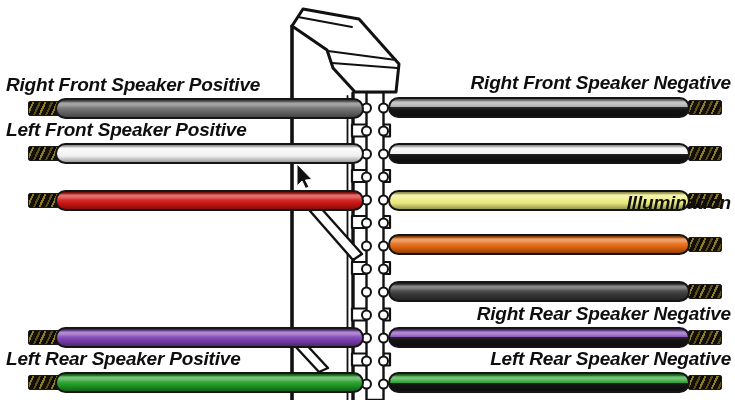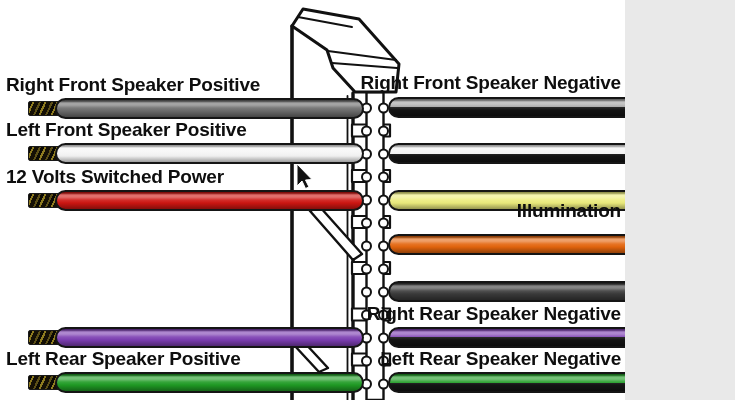--- a/index.html
+++ b/index.html
@@ -1,18 +1,18 @@
 <!DOCTYPE html>
 <html><head>
 <meta charset="utf-8">
 <style>
   html,body{margin:0;padding:0;background:#e9e9e9;}
   .stage{
-    position:relative;width:625px;height:400px;background:#ffffff;
-    overflow:hidden;font-family:"Liberation Sans",sans-serif;
+    position:relative;width:735px;height:400px;background:#ffffff;
+    overflow:hidden;font-family:"Liberation Sans",sans-serif;font-style:italic;
   }
   .wire{
     position:absolute;height:21px;box-sizing:border-box;
     border:2px solid #151515;border-radius:11px;z-index:3;
     --shade:linear-gradient(to bottom,
       rgba(0,0,0,.38) 0 1px,
       rgba(255,255,255,.38) 3px 5px,
       rgba(255,255,255,.10) 8px,
       rgba(0,0,0,.02) 11px,
       rgba(0,0,0,.36) 100%);
@@ -119,21 +119,20 @@
   <div class="wire" style="left: 388px; top: 97px; width: 302px; --grad: linear-gradient(to bottom, #a0a0a0 0 50%, #141414 50% 100%);"></div>
   <div class="wire" style="left: 388px; top: 143px; width: 302px; --grad: linear-gradient(to bottom, #f2f2f2 0 50%, #141414 50% 100%);"></div>
   <div class="wire" style="left: 388px; top: 190px; width: 302px; --grad: linear-gradient(to bottom, #ecec7d 0 50%, #ecec7d 50% 100%);"></div>
   <div class="wire" style="left: 388px; top: 234px; width: 302px; --grad: linear-gradient(to bottom, #e4650d 0 50%, #e4650d 50% 100%);"></div>
   <div class="wire" style="left: 388px; top: 281px; width: 302px; --grad: linear-gradient(to bottom, #3a3a3a 0 50%, #3a3a3a 50% 100%);"></div>
   <div class="wire" style="left: 388px; top: 327px; width: 302px; --grad: linear-gradient(to bottom, #7c3eb2 0 50%, #141414 50% 100%);"></div>
   <div class="wire" style="left: 388px; top: 372px; width: 302px; --grad: linear-gradient(to bottom, #1f9b24 0 50%, #141414 50% 100%);"></div>
 
   <div class="lbl" style="left:6px;top:74px">Right Front Speaker Positive</div>
   <div class="lbl" style="left:6px;top:119px">Left Front Speaker Positive</div>
-  <div class="lbl" style="left:6px;top:166px">12 Volts Switched Power</div>
   <div class="lbl" style="left:6px;top:348px">Left Rear Speaker Positive</div>
 
   <div class="lbl right" style="right:4px;top:72px">Right Front Speaker Negative</div>
-  <div class="lbl right" style="right:4px;top:200px">Illumination</div>
+  <div class="lbl right" style="right:4px;top:192px">Illumination</div>
   <div class="lbl right" style="right:4px;top:303px">Right Rear Speaker Negative</div>
   <div class="lbl right" style="right:4px;top:348px">Left Rear Speaker Negative</div>
 
 </div>
 
 </body></html>

